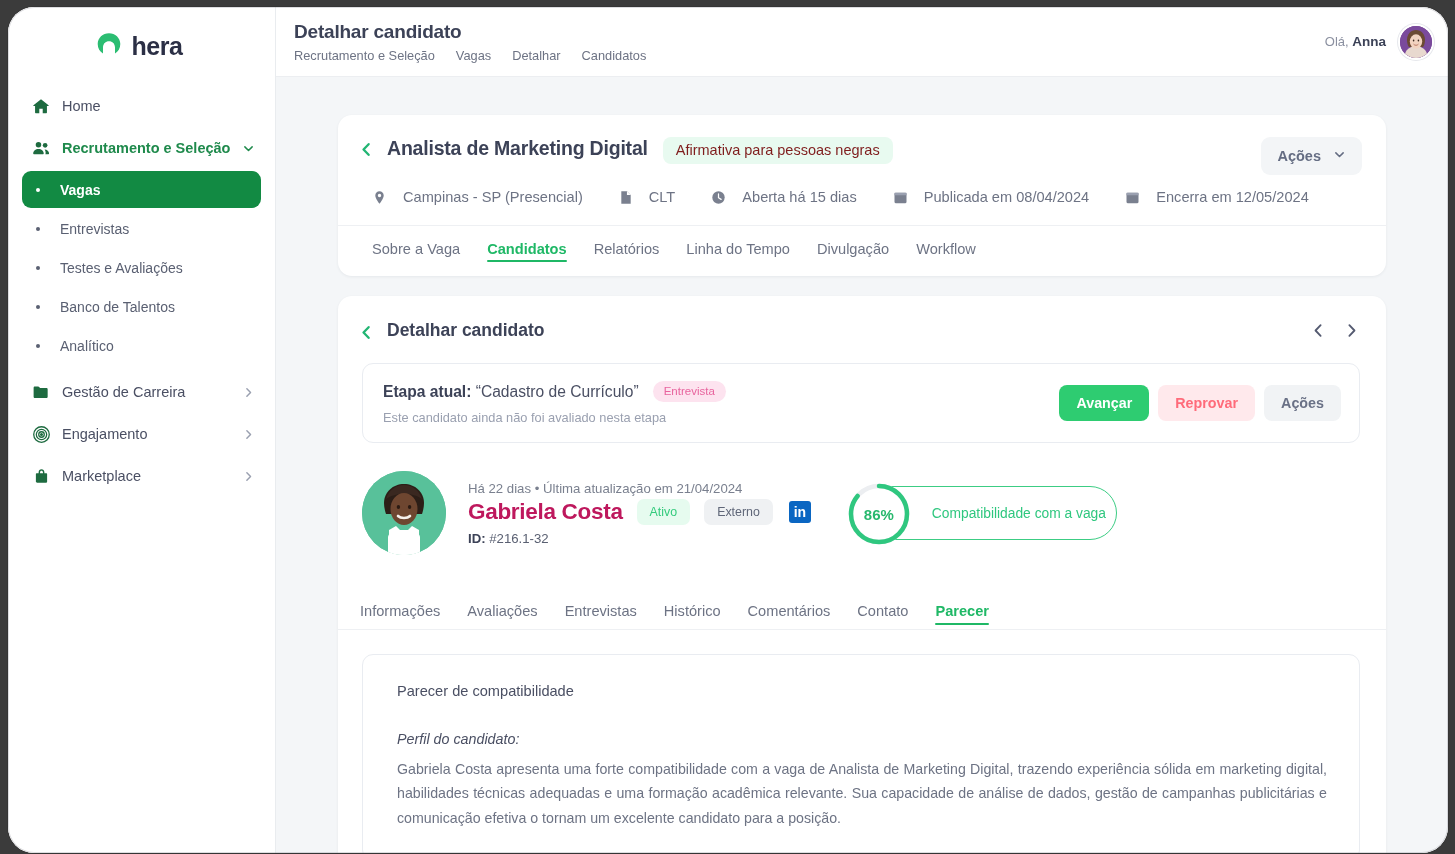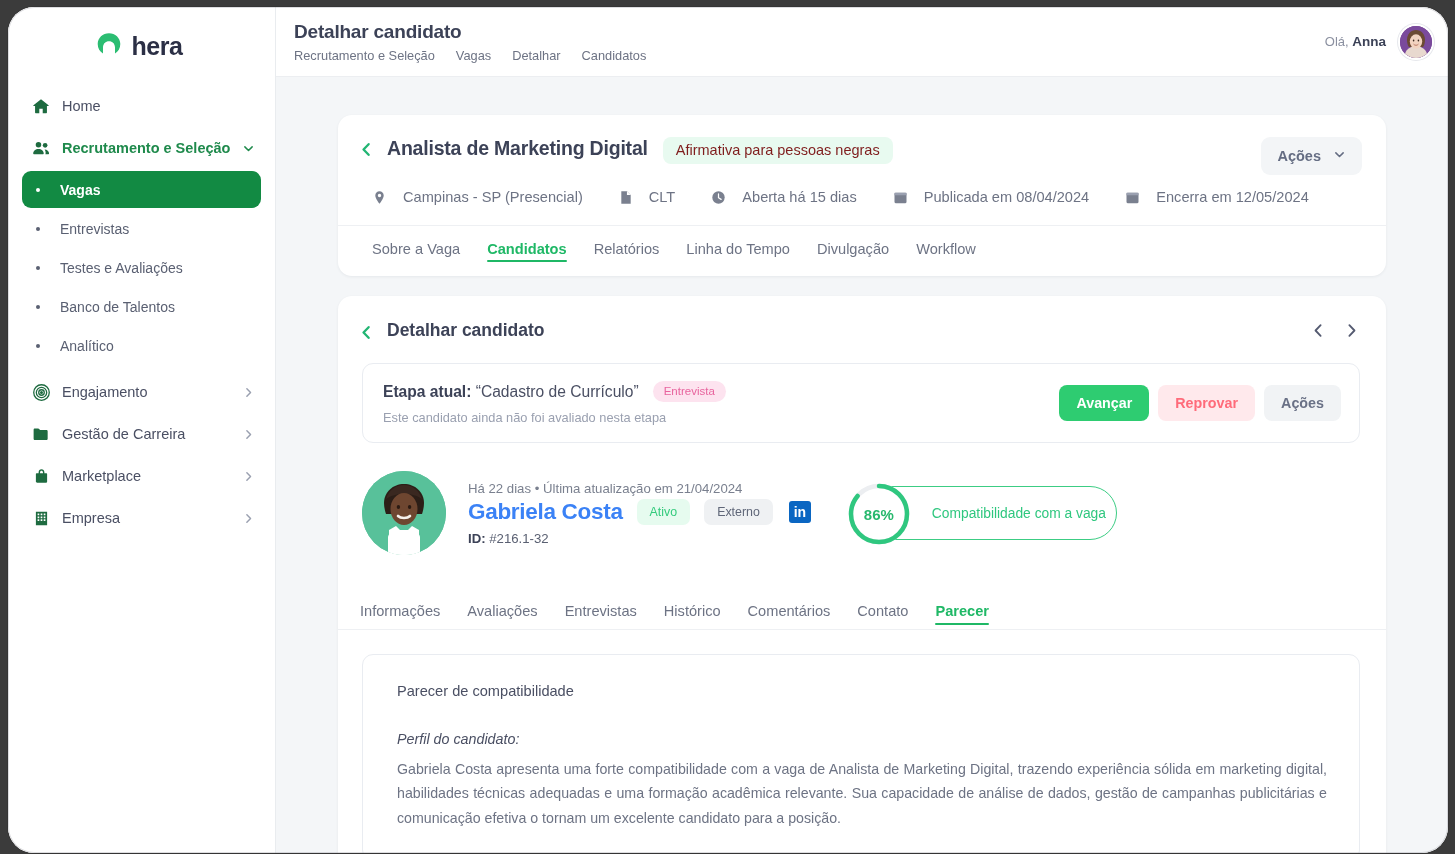--- a/index.html
+++ b/index.html
@@ -216,21 +216,21 @@
   }
   .avatar-big {
     width: 84px; height: 84px; border-radius: 50%;
     background: #58c19a; flex: 0 0 84px; overflow: hidden;
     position: relative;
   }
   .cand-info { margin-left: 22px; }
   .cand-when { font-size: 13.2px; color: #7a808f; }
   .cand-namerow { display: flex; align-items: center; margin-top: 3px; }
   .cand-name {
-    font-size: 22.5px; font-weight: bold; color: #3b82f6;
+    font-size: 22.5px; font-weight: bold; color: #be185d;
     letter-spacing: -0.3px;
   }
   .tag {
     font-size: 12.4px; padding: 6px 13px; border-radius: 7px;
     margin-left: 14px; white-space: nowrap;
   }
   .tag-ativo { background: #e6fbef; color: #34cb7d; }
   .tag-ext { background: #eff1f3; color: #5f6678; }
   .li-icon {
     margin-left: 16px; width: 22px; height: 22px;
@@ -364,76 +364,63 @@
       </div>
       <div class="sub-item">
         <span class="dot"></span>
         <span>Analítico</span>
       </div>
 
       <div class="nav-gap"></div>
 
       <div class="nav-item">
         <span class="ico">
+          <svg width="18" height="18" viewBox="0 0 20 20" fill="currentColor">
+            <path d="M1.8 5.2c0-.8.6-1.4 1.4-1.4h3.6c.5 0 .9.2 1.2.6l.9 1.2h7.1c.8 0 1.4.6 1.4 1.4v8.2c0 .8-.6 1.4-1.4 1.4H3.2c-.8 0-1.4-.6-1.4-1.4V5.2z"></path>
+          </svg>
+        </span>
+        <span>Gestão de Carreira</span>
+        <span class="chev">
+          <svg width="13" height="13" viewBox="0 0 16 16" fill="none" stroke="currentColor" stroke-width="1.8" stroke-linecap="round" stroke-linejoin="round">
+              <path d="M6 3.5 10.5 8 6 12.5"></path>
+            </svg>
+        </span>
+      </div>
+
+      <div class="nav-item">
+        <span class="ico">
           <svg width="19" height="19" viewBox="0 0 22 22" fill="none" stroke="currentColor" stroke-width="1.5">
             <circle cx="11" cy="11" r="9"></circle>
               <circle cx="11" cy="11" r="6"></circle>
               <circle cx="11" cy="11" r="3.2"></circle>
               <circle cx="11" cy="11" r="1" fill="currentColor"></circle>
           </svg>
         </span>
         <span>Engajamento</span>
         <span class="chev">
           <svg width="13" height="13" viewBox="0 0 16 16" fill="none" stroke="currentColor" stroke-width="1.8" stroke-linecap="round" stroke-linejoin="round">
               <path d="M6 3.5 10.5 8 6 12.5"></path>
             </svg>
         </span>
       </div>
 
       <div class="nav-item">
         <span class="ico">
-          <svg width="18" height="18" viewBox="0 0 20 20" fill="currentColor">
-            <path d="M1.8 5.2c0-.8.6-1.4 1.4-1.4h3.6c.5 0 .9.2 1.2.6l.9 1.2h7.1c.8 0 1.4.6 1.4 1.4v8.2c0 .8-.6 1.4-1.4 1.4H3.2c-.8 0-1.4-.6-1.4-1.4V5.2z"></path>
-          </svg>
-        </span>
-        <span>Gestão de Carreira</span>
-        <span class="chev">
-          <svg width="13" height="13" viewBox="0 0 16 16" fill="none" stroke="currentColor" stroke-width="1.8" stroke-linecap="round" stroke-linejoin="round">
-              <path d="M6 3.5 10.5 8 6 12.5"></path>
-            </svg>
-        </span>
-      </div>
-
-      <div class="nav-item">
-        <span class="ico">
           <svg width="17" height="17" viewBox="0 0 20 20" fill="currentColor">
             <path d="M6.6 6.1V5c0-1.9 1.5-3.4 3.4-3.4S13.4 3.1 13.4 5v1.1h2.1c.6 0 1.1.5 1.1 1.1v9.1c0 .6-.5 1.1-1.1 1.1H4.5c-.6 0-1.1-.5-1.1-1.1V7.2c0-.6.5-1.1 1.1-1.1h2.1zm1.7 0h3.4V5c0-.9-.8-1.7-1.7-1.7S8.3 4.1 8.3 5v1.1z"></path>
           </svg>
         </span>
         <span>Marketplace</span>
         <span class="chev">
           <svg width="13" height="13" viewBox="0 0 16 16" fill="none" stroke="currentColor" stroke-width="1.8" stroke-linecap="round" stroke-linejoin="round">
               <path d="M6 3.5 10.5 8 6 12.5"></path>
             </svg>
         </span>
       </div>
 
-      <div class="nav-item">
-        <span class="ico">
-          <svg width="17" height="17" viewBox="0 0 20 20" fill="currentColor">
-            <path d="M3.4 2.2h13.2v15.6H3.4V2.2zm2 2v2h2v-2h-2zm3.6 0v2h2v-2H9zm3.6 0v2h2v-2h-2zM5.4 7.6v2h2v-2h-2zm3.6 0v2h2v-2H9zm3.6 0v2h2v-2h-2zM5.4 11v2h2v-2h-2zm3.6 0v2h2v-2H9zm3.6 0v2h2v-2h-2z"></path>
-          </svg>
-        </span>
-        <span>Empresa</span>
-        <span class="chev">
-          <svg width="13" height="13" viewBox="0 0 16 16" fill="none" stroke="currentColor" stroke-width="1.8" stroke-linecap="round" stroke-linejoin="round">
-              <path d="M6 3.5 10.5 8 6 12.5"></path>
-            </svg>
-        </span>
-      </div>
     </nav>
   </aside>
 
   <header id="topbar">
     <div class="tb-left">
       <div class="tb-title">Detalhar candidato</div>
       <div class="crumbs">
         <span class="crumb">Recrutamento e Seleção</span>
         <span class="crumb">Vagas</span>
         <span class="crumb">Detalhar</span>

